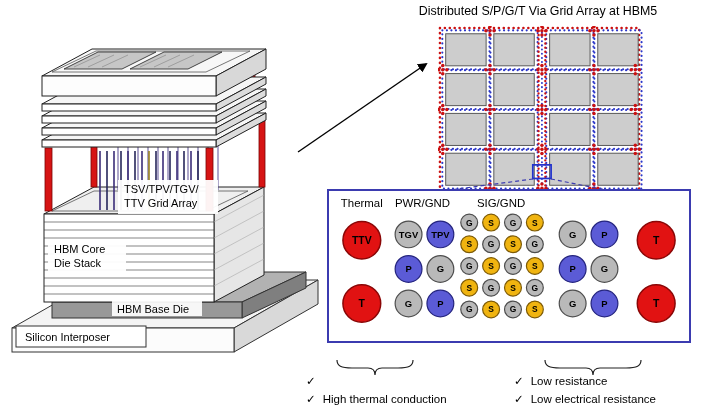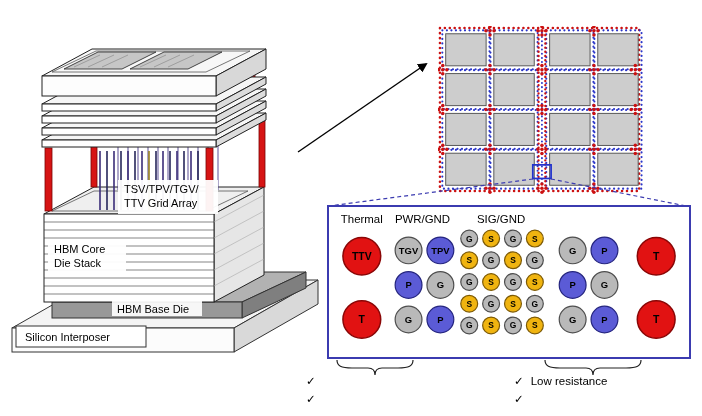--- a/index.html
+++ b/index.html
@@ -10,31 +10,32 @@
   svg text{font-family:"Liberation Sans",sans-serif;fill:#000;}
   .diag-label{font-size:11px;fill:#000;}
   .hdr{font-size:11.5px;text-anchor:middle;}
   .lbl-b{font-size:10.5px;font-weight:bold;text-anchor:middle;}
   .lbl-m{font-size:9.5px;font-weight:bold;text-anchor:middle;}
   .lbl-s{font-size:8.5px;font-weight:bold;text-anchor:middle;}
   .c-red{stroke:#8a0606;stroke-width:1.5;}
   .c-blue{stroke:#24247e;stroke-width:1.2;}
   .c-gray{stroke:#4d4d4d;stroke-width:1.2;}
   .c-yellow{stroke:#7d5a06;stroke-width:1.2;}
-  .inset-box{left:327px;top:205px;width:364px;height:154px;border:2px solid #3b3bb0;
+  .inset-box{left:327px;top:189px;width:364px;height:154px;border:2px solid #3b3bb0;
              background:#fff;box-sizing:border-box;}
   .checklist{width:210px;}
   .check-item{display:flex;gap:7px;font-size:11.5px;color:#000;margin-bottom:4px;line-height:14px;}
   .overlay{left:0;top:0;pointer-events:none;}
 </style>
 </head>
 <body>
 
 <div class="canvas">
 
+  <div class="abs title">Distributed S/P/G/T Via Grid Array at HBM5</div>
 
   <svg class="abs" style="left:0;top:18px" width="344" height="356" viewBox="0 0 344 356">
 
     <g>
       <polygon points="12,310 234,310 318,262 96,262" fill="#f4f4f4" stroke="#333" stroke-width="1"></polygon>
       <polygon points="234,310 318,262 318,286 234,334" fill="#d9d9d9" stroke="#333" stroke-width="1"></polygon>
       <rect x="12" y="310" width="222" height="24" fill="#fcfcfc" stroke="#333" stroke-width="1"></rect>
     </g>
 
     <g>
@@ -358,26 +359,28 @@
       </g>
     </svg>
   </div>
 
   <div class="abs checklist" style="left:306px;top:374px">
     <div class="check-item">
       <span>✓</span>
     </div>
     <div class="check-item">
       <span>✓</span>
+      <span>High thermal conduction</span>
     </div>
   </div>
 
   <div class="abs checklist" style="left:514px;top:374px">
     <div class="check-item">
       <span>✓</span>
       <span>Low resistance</span>
     </div>
     <div class="check-item">
       <span>✓</span>
+      <span>Low electrical resistance</span>
     </div>
   </div>
 
 </div>
 
 </body></html>

